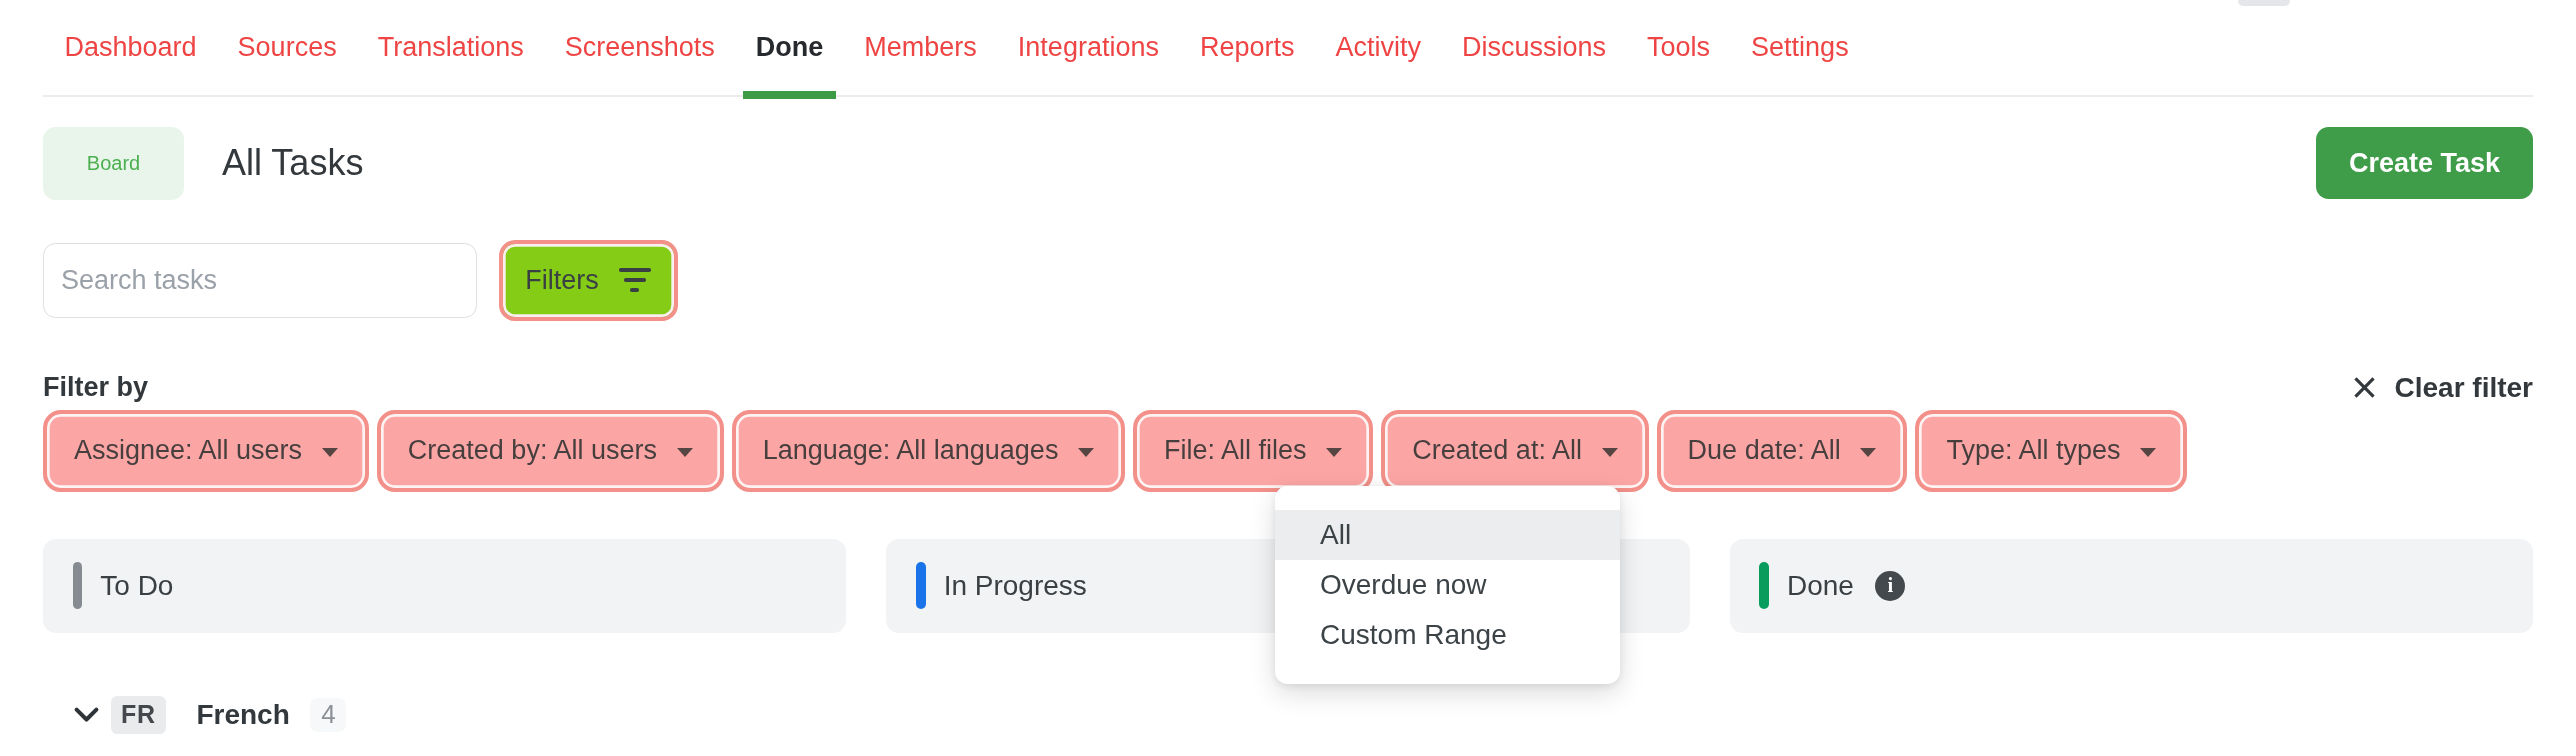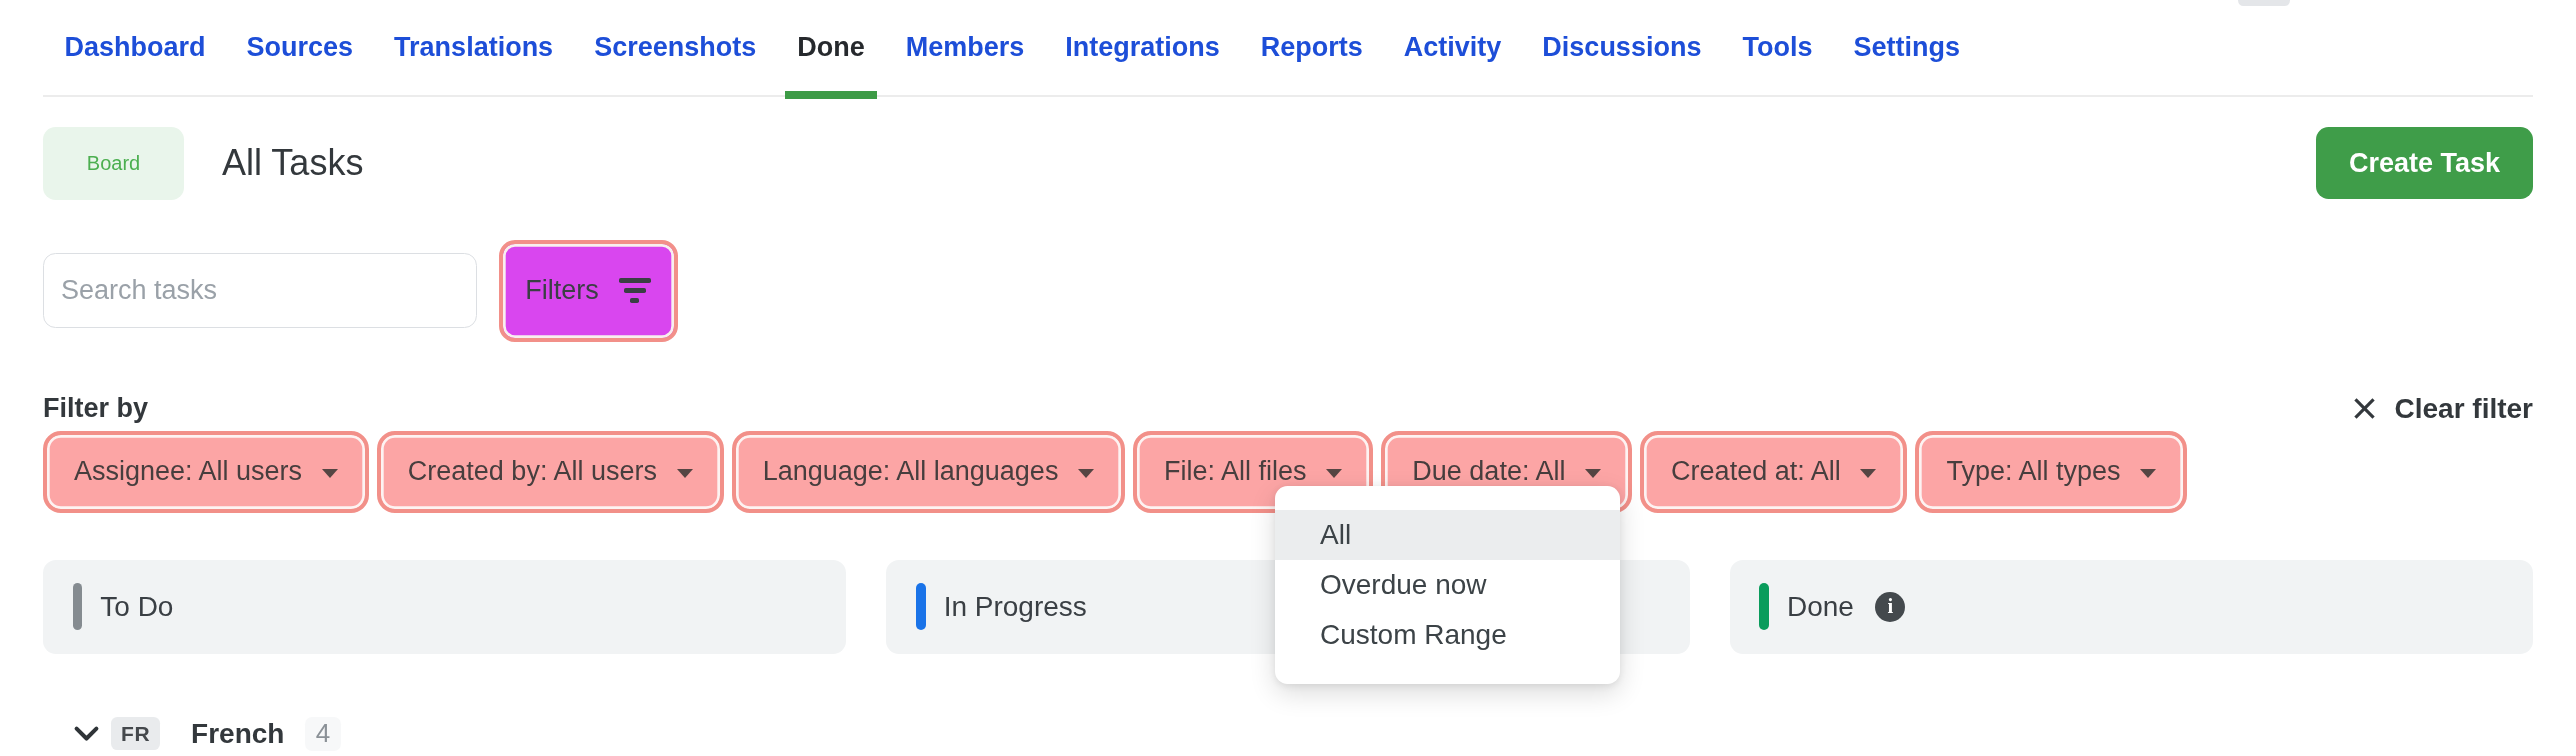--- a/index.html
+++ b/index.html
@@ -9,42 +9,42 @@
     background:#fff; font-family:"Liberation Sans", sans-serif; color:#3f4449;
   }
   
   .top-artifact { position:absolute; left:2238px; top:0; width:52px; height:6.3px;
     background:#e4e6e9; border-radius:0 0 5.4px 5.4px; }
 
   
   .nav { height:97px; margin:0 43px; border-bottom:2.7px solid #ececec;
     display:flex; align-items:stretch; gap:41px; padding-left:21.5px; }
   .nav-item { display:flex; align-items:center; position:relative;
-    font-size:27px; color:#1d4ed8; cursor:pointer; white-space:nowrap;font-weight:bold; }
+    font-size:27px; color:#ef4444; cursor:pointer; white-space:nowrap; }
   .nav-item.active { color:#26292d; font-weight:700; }
   .nav-item.active::after { content:""; position:absolute; left:-12.5px; right:-12.5px;
     bottom:-3.6px; height:7.2px; background:#3d9b46; }
 
   
   .header-row { margin:29.5px 43px 0; height:73px; display:flex; align-items:center; }
   .board-toggle { width:141px; height:73px; border-radius:12.5px; background:#e9f5eb;
     color:#4caf50; font-size:20px; font-weight:500; display:flex; align-items:center;
     justify-content:center; cursor:pointer; }
   .page-title { margin-left:38px; font-size:36px; font-weight:500; color:#33383c; }
   .create-btn { margin-left:auto; width:217px; height:72px; border-radius:12.5px;
     background:#3f9d49; color:#fff; font-size:27px; font-weight:700; border:none;
     display:flex; align-items:center; justify-content:center; cursor:pointer; }
 
   
   .search-row { margin:40px 43px 0; display:flex; gap:21.5px; align-items:center; }
   .search-input { width:434px; height:75px; border:1.8px solid #dcdfe3; border-radius:12.5px;
     padding:0 17px; font-size:27px; font-family:inherit; color:#3f4449; outline:none; }
   .search-input::placeholder { color:#9aa1a8; }
-  .filters-btn { width:179px; height:102px; border-radius:16px; border:4.5px solid #f29089;
-    background:#d946ef; box-shadow:inset 0 0 0 2.7px #f8efee; display:flex; gap:20px;
+  .filters-btn { width:179px; height:81px; border-radius:16px; border:4.5px solid #f29089;
+    background:#84cc16; box-shadow:inset 0 0 0 2.7px #f8efee; display:flex; gap:20px;
     align-items:center; justify-content:center; cursor:pointer; }
   .filters-btn .label { font-size:27px; font-weight:500; color:#3a3f44; }
   .filter-glyph { display:flex; flex-direction:column; align-items:center; gap:5.4px; }
   .filter-glyph i { display:block; height:4.5px; background:#3a3f44; border-radius:1.8px; }
   .filter-glyph i:nth-child(1){ width:32px; }
   .filter-glyph i:nth-child(2){ width:21.5px; }
   .filter-glyph i:nth-child(3){ width:9px; }
 
   
   .filterby-row { margin:52px 43px 0; height:30px; display:flex;
@@ -77,21 +77,21 @@
     background:#fff; border-radius:12.5px; padding:24px 0;
     box-shadow:0 9px 27px rgba(0,0,0,.14), 0 1.8px 7.2px rgba(0,0,0,.08); }
   .dropdown .option { height:50px; line-height:50px; padding-left:45px;
     font-size:28px; color:#3c4347; cursor:pointer; }
   .dropdown .option.selected { background:#ebedee; }
 
   
   .group-row { margin:63px 43px 0; padding-left:29.5px; display:flex;
     align-items:center; gap:11.6px; cursor:pointer; }
   .lang-code { background:#e9ebed; border-radius:6.3px; padding:4.5px 9.8px;
-    font-size:21px; font-weight:600; color:#44484c; letter-spacing:0.9px; }
+    font-size:25px; font-weight:600; color:#44484c; letter-spacing:0.9px; }
   .lang-name { font-size:28px; font-weight:700; color:#33383c; margin-left:19px; }
   .lang-count { background:#f7f8f9; border-radius:7.2px; min-width:36px; height:34px;
     display:flex; align-items:center; justify-content:center; font-size:26px;
     color:#8b9197; margin-left:9px; padding:0 9px; }
 </style>
 </head>
 <body>
 
 <div class="page">
   <div class="top-artifact"></div>
@@ -151,25 +151,25 @@
     </div>
     <div class="chip">
       <span class="txt">Language: All languages</span>
       <span class="caret"></span>
     </div>
     <div class="chip">
       <span class="txt">File: All files</span>
       <span class="caret"></span>
     </div>
     <div class="chip">
+      <span class="txt">Created at: All</span>
+      <span class="caret"></span>
+    </div>
+    <div class="chip">
       <span class="txt">Due date: All</span>
-      <span class="caret"></span>
-    </div>
-    <div class="chip">
-      <span class="txt">Created at: All</span>
       <span class="caret"></span>
     </div>
     <div class="chip">
       <span class="txt">Type: All types</span>
       <span class="caret"></span>
     </div>
   </div>
 
   <div class="columns-row">
     <div class="column">

